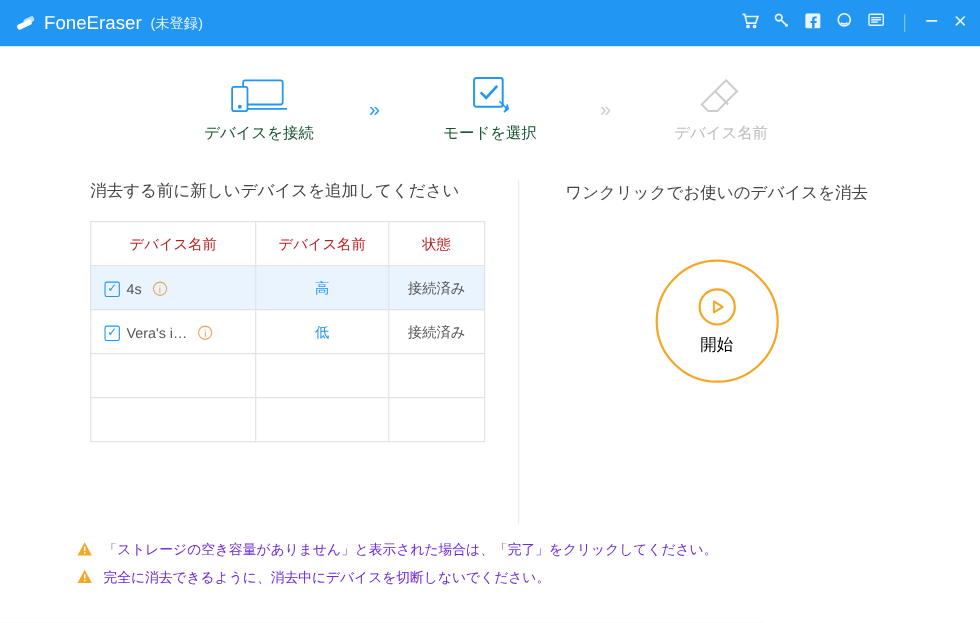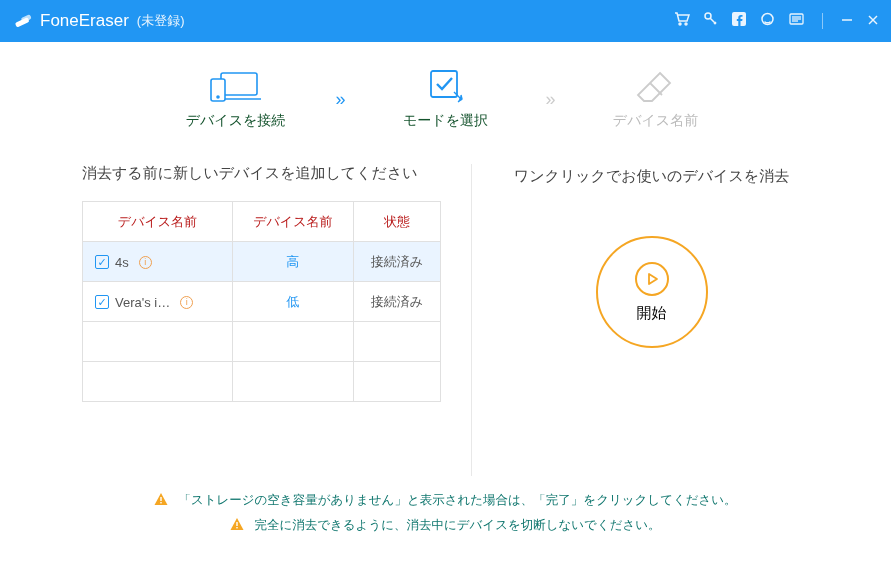--- a/index.html
+++ b/index.html
@@ -115,21 +115,21 @@
   border: 2px solid #f5a623; border-radius: 50%;
   display: flex; align-items: center; justify-content: center;
 }
 .start-btn .label { color: #000000; font-size: 15px; }
 
 .warnings {
   padding: 16px 70px 24px;
 }
 .warnings .warn {
   display: flex; align-items: center; gap: 10px;
-  font-size: 12.5px; color: #0f766e; margin-bottom: 8px; justify-content: center;
+  font-size: 12.5px; color: #6d28d9; margin-bottom: 8px;
 }
 .warn-icon {
   color: #f5a623;
 }
 </style>
 </head>
 <body>
 
 <div class="window">
   <div class="titlebar">

